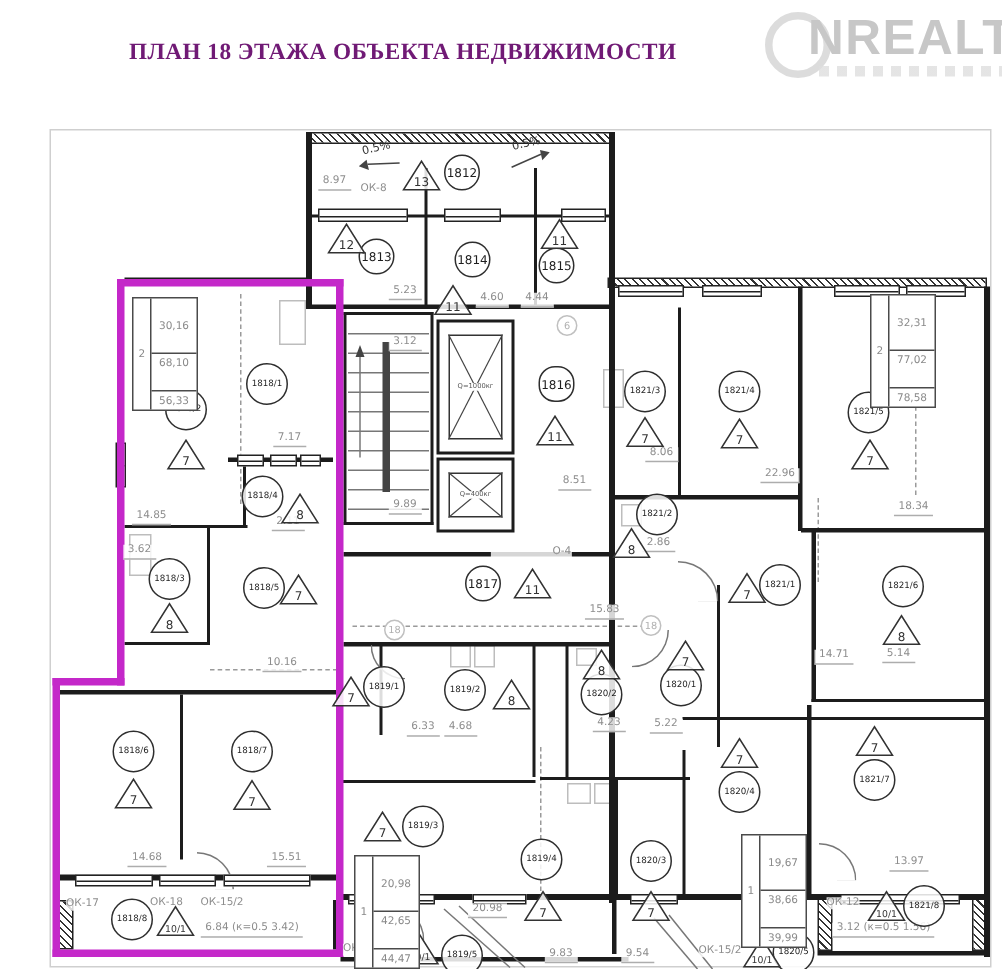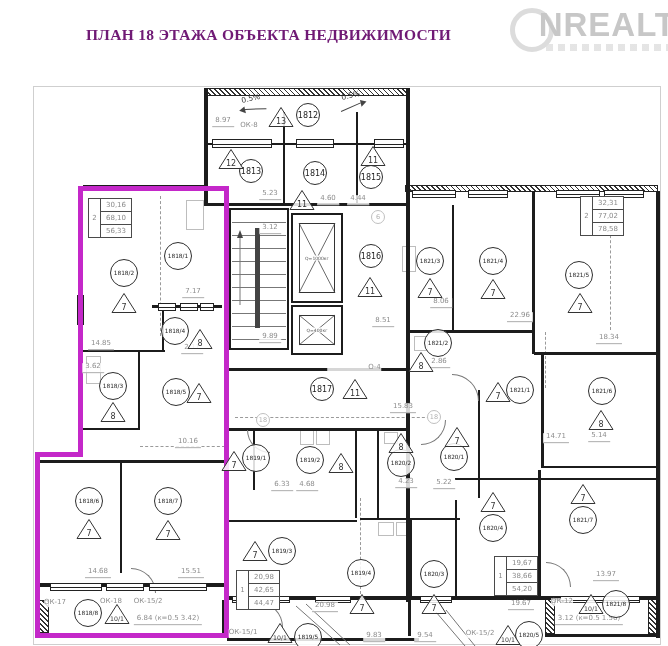--- a/index.html
+++ b/index.html
@@ -41,21 +41,21 @@
   .bubble{position:absolute;transform:translate(-50%,-50%);width:12px;height:12px;
           border:1px solid #c0c0c0;border-radius:50%;color:#b0b0b0;font-size:6.5px;
           display:flex;align-items:center;justify-content:center;background:#fff;z-index:5;}
   .slope{position:absolute;transform:translate(-50%,-50%) rotate(-13deg);z-index:5;
          font-size:7.5px;color:#333;text-align:center;line-height:1;}
   .slope svg{display:block;margin:1px auto 0;}
   .atable{position:absolute;display:grid;grid-template-columns:12px 30px;border:1.5px solid #4a4a4a;
           background:#fff;color:#8a8a8a;font-size:7px;z-index:7;text-align:center;}
   .atable .c1{grid-row:1/4;display:flex;align-items:center;justify-content:center;
               border-right:1px solid #4a4a4a;}
-  .atable .v{border-top:1px solid #4a4a4a;padding:2.5px 1px;line-height:1;}
+  .atable .v{border-top:1px solid #4a4a4a;padding:2.5px 1px;line-height:1;margin-top:12px;}
   .atable .v.first{border-top:none;}
   #overlay{position:absolute;left:0;top:0;z-index:4;pointer-events:none;}
 </style>
 </head>
 <body>
 
 <div class="page">
   <div class="title">ПЛАН 18 ЭТАЖА ОБЪЕКТА НЕДВИЖИМОСТИ</div>
   <div class="watermark">
     <span class="wm-ring"></span>
@@ -200,21 +200,21 @@
       <div class="rc" style="left: 315px; top: 173px; width: 22px; height: 22px; font-size: 8px;">1814</div>
       <svg width="28" height="23" class="tri" style="left: 302px; top: 200px;">
         <polygon points="14,2 26,21 2,21" fill="rgba(255,255,255,.85)" stroke="#333" stroke-width="1"></polygon>
         <text x="14" y="18.5" text-anchor="middle" fill="#333" font-size="8">11</text>
       </svg>
       <div class="rc" style="left: 371px; top: 177px; width: 22px; height: 22px; font-size: 8px;">1815</div>
       <svg width="28" height="23" class="tri" style="left: 373px; top: 156px;">
         <polygon points="14,2 26,21 2,21" fill="rgba(255,255,255,.85)" stroke="#333" stroke-width="1"></polygon>
         <text x="14" y="18.5" text-anchor="middle" fill="#333" font-size="8">11</text>
       </svg>
-      <div class="rc" style="left: 371px; top: 256px; width: 22px; height: 22px; font-size: 8px;">1816</div>
+      <div class="rc" style="left: 371px; top: 256px; width: 22px; height: 22px; font-size: 8px; border-radius: 11px;">1816</div>
       <svg width="28" height="23" class="tri" style="left: 370px; top: 287px;">
         <polygon points="14,2 26,21 2,21" fill="rgba(255,255,255,.85)" stroke="#333" stroke-width="1"></polygon>
         <text x="14" y="18.5" text-anchor="middle" fill="#333" font-size="8">11</text>
       </svg>
       <div class="rc" style="left: 322px; top: 389px; width: 22px; height: 22px; font-size: 8px;">1817</div>
       <svg width="28" height="23" class="tri" style="left: 355px; top: 389px;">
         <polygon points="14,2 26,21 2,21" fill="rgba(255,255,255,.85)" stroke="#333" stroke-width="1"></polygon>
         <text x="14" y="18.5" text-anchor="middle" fill="#333" font-size="8">11</text>
       </svg>
       <div class="rc" style="left: 178px; top: 256px; width: 26px; height: 26px; font-size: 5.8px;">1818/1</div>
@@ -409,16 +409,16 @@
       <div class="atable" style="left: 236px; top: 570px;">
         <div class="c1">1</div>
         <div class="v first">20,98</div>
         <div class="v">42,65</div>
         <div class="v">44,47</div>
       </div>
       <div class="atable" style="left: 494px; top: 556px;">
         <div class="c1">1</div>
         <div class="v first">19,67</div>
         <div class="v">38,66</div>
-        <div class="v">54,20</div>
+        <div class="v">39,99</div>
       </div>
     </div>
 </div>
 
 </body></html>

